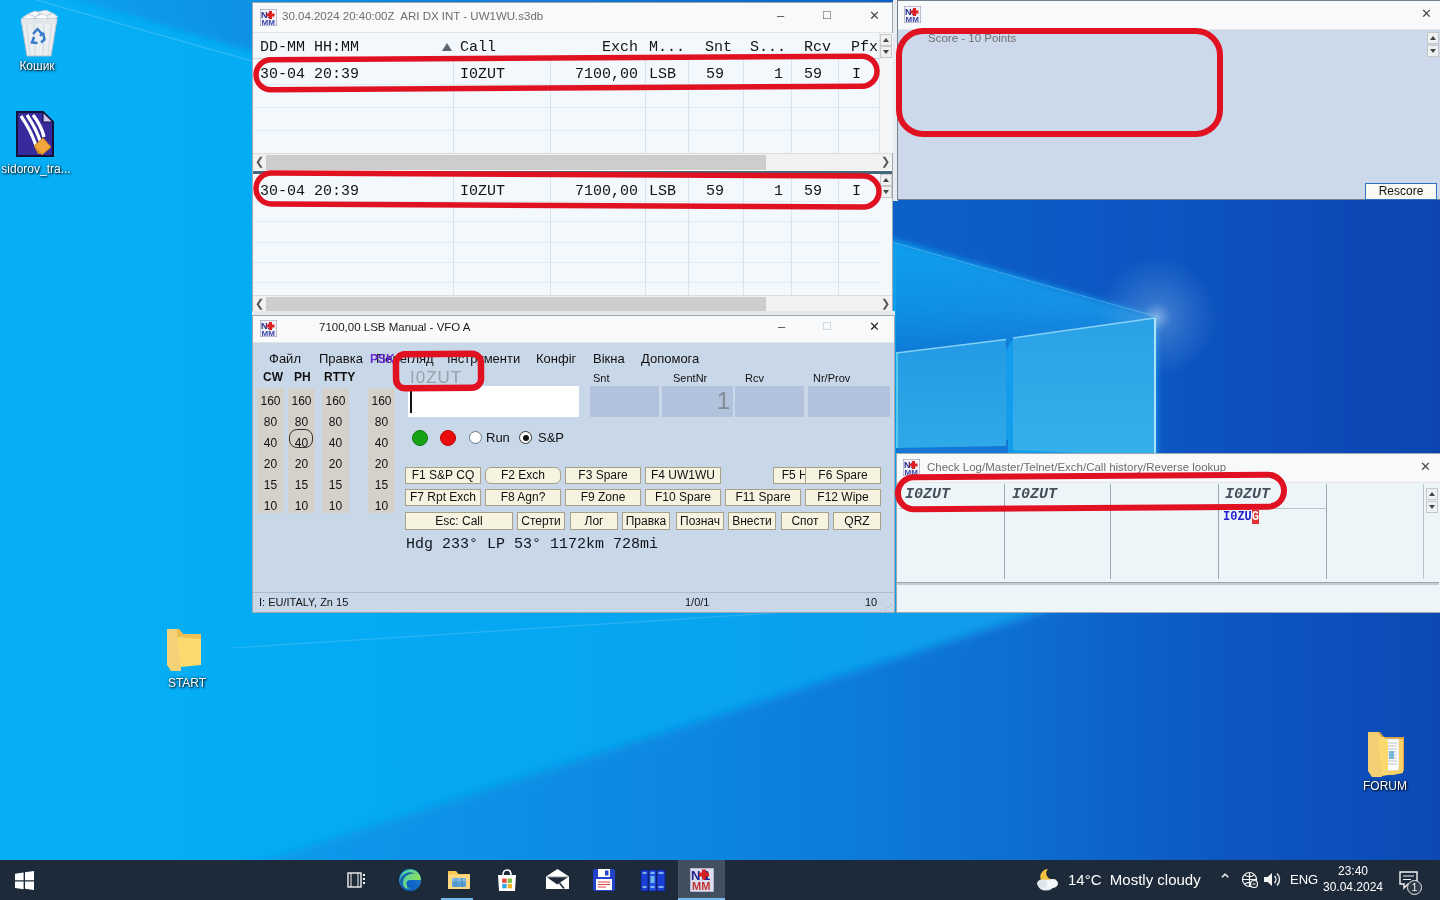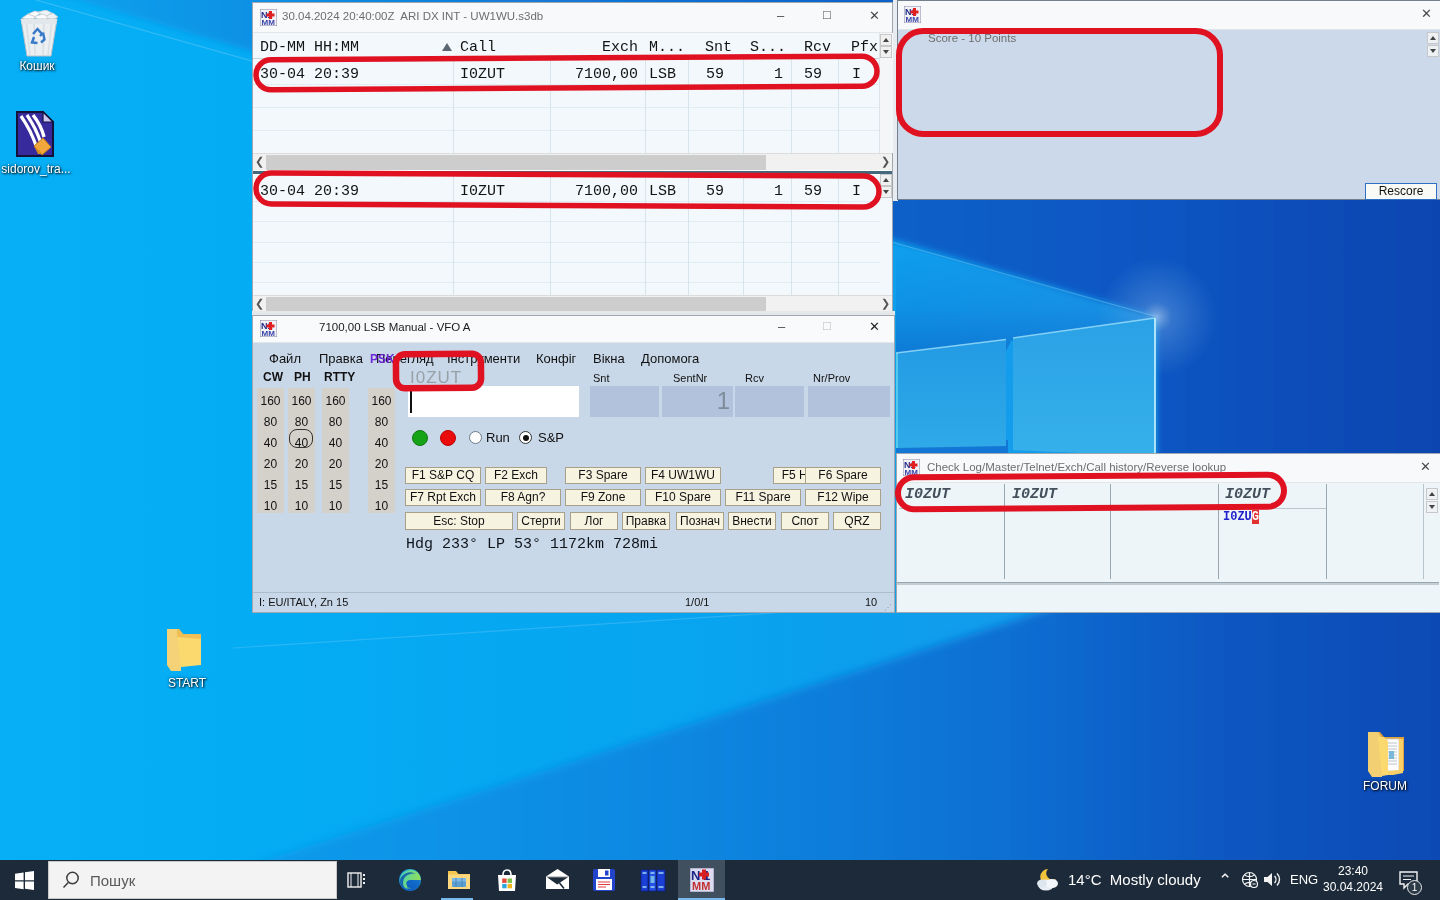--- a/index.html
+++ b/index.html
@@ -330,32 +330,32 @@
  <div class="abs" style="left:159px;top:114px;width:16px;height:16px;border-radius:50%;background:#17a317;border:1px solid #0d7a0d;box-sizing:border-box;"></div>
  <div class="abs" style="left:187px;top:114px;width:16px;height:16px;border-radius:50%;background:#ea0c0c;border:1px solid #b00;box-sizing:border-box;"></div>
  <div class="abs" style="left:216px;top:115px;width:13px;height:13px;border-radius:50%;background:#fff;border:1px solid #6a7a88;box-sizing:border-box;"></div>
  <div class="abs" style="left:233px;top:114px;font-size:13px;color:#111;">Run</div>
  <div class="abs" style="left:266px;top:115px;width:13px;height:13px;border-radius:50%;background:#fff;border:1px solid #333;box-sizing:border-box;">
       <div style="margin:2.5px auto 0;width:6px;height:6px;border-radius:50%;background:#111;"></div>
     </div>
  <div class="abs" style="left:285px;top:114px;font-size:13px;color:#111;">S&amp;P</div>
 
  <div class="fbtn" style="left:152px;top:151px;width:76px;height:17px;line-height:15px;">F1 S&amp;P CQ</div>
- <div class="fbtn" style="left:232px;top:151px;width:62px;height:17px;line-height:15px;">F2 Exch</div>
+ <div class="fbtn" style="left:232px;top:151px;width:76px;height:17px;line-height:15px;border-radius:6px;">F2 Exch</div>
  <div class="fbtn" style="left:312px;top:151px;width:76px;height:17px;line-height:15px;">F3 Spare</div>
  <div class="fbtn" style="left:392px;top:151px;width:76px;height:17px;line-height:15px;">F4 UW1WU</div>
  <div class="fbtn" style="left:472px;top:151px;width:76px;height:17px;line-height:15px;margin-left:48px;">F5 His Call</div>
  <div class="fbtn" style="left:552px;top:151px;width:76px;height:17px;line-height:15px;">F6 Spare</div>
  <div class="fbtn" style="left:152px;top:173px;width:76px;height:17px;line-height:15px;">F7 Rpt Exch</div>
  <div class="fbtn" style="left:232px;top:173px;width:76px;height:17px;line-height:15px;">F8 Agn?</div>
  <div class="fbtn" style="left:312px;top:173px;width:76px;height:17px;line-height:15px;">F9 Zone</div>
  <div class="fbtn" style="left:392px;top:173px;width:76px;height:17px;line-height:15px;">F10 Spare</div>
  <div class="fbtn" style="left:472px;top:173px;width:76px;height:17px;line-height:15px;">F11 Spare</div>
  <div class="fbtn" style="left:552px;top:173px;width:76px;height:17px;line-height:15px;">F12 Wipe</div>
- <div class="fbtn" style="left:152px;top:196px;width:108px;height:18px;line-height:16px;">Esc: Stop</div>
+ <div class="fbtn" style="left:152px;top:196px;width:108px;height:18px;line-height:16px;">Esc: Call</div>
  <div class="fbtn" style="left:264px;top:196px;width:48px;height:18px;line-height:16px;">Стерти</div>
  <div class="fbtn" style="left:317px;top:196px;width:48px;height:18px;line-height:16px;">Лог</div>
  <div class="fbtn" style="left:369px;top:196px;width:48px;height:18px;line-height:16px;">Правка</div>
  <div class="fbtn" style="left:423px;top:196px;width:48px;height:18px;line-height:16px;">Познач</div>
  <div class="fbtn" style="left:475px;top:196px;width:48px;height:18px;line-height:16px;">Внести</div>
  <div class="fbtn" style="left:528px;top:196px;width:48px;height:18px;line-height:16px;">Спот</div>
  <div class="fbtn" style="left:580px;top:196px;width:48px;height:18px;line-height:16px;">QRZ</div>
 
  <div class="cell mono" style="left:153px;top:220px;font-size:15px;color:#10151c;">Hdg 233° LP 53° 1172km 728mi</div>
 
@@ -407,27 +407,20 @@
 
 <div class="abs" style="left:0;top:860px;width:1440px;height:40px;background:#1d2a39;z-index:10">
 
  <svg class="abs" style="left:15px;top:11px" width="19" height="19" viewBox="0 0 19 19">
   <polygon points="0,2.7 8.6,1.5 8.6,9.2 0,9.2" fill="#fff"></polygon>
   <polygon points="10,1.3 19,0.1 19,9.2 10,9.2" fill="#fff"></polygon>
   <polygon points="0,10.5 8.6,10.5 8.6,18.3 0,17" fill="#fff"></polygon>
   <polygon points="10,10.5 19,10.5 19,19 10,17.7" fill="#fff"></polygon>
  </svg>
 
- <div class="abs" style="left:48px;top:1px;width:289px;height:38px;background:#f3f3f3;border:1px solid #c8c8c8;box-sizing:border-box;">
-  <svg class="abs" style="left:13px;top:9px" width="18" height="18" viewBox="0 0 18 18" fill="none" stroke="#3c3c3c" stroke-width="1.5">
-        <circle cx="10.5" cy="7" r="5.7"></circle>
-        <line x1="6.3" y1="11.5" x2="1.5" y2="16.5"></line>
-      </svg>
-  <div class="abs" style="left:41px;top:10px;font-size:15px;color:#5a5a5a;">Пошук</div>
- </div>
 
  <svg class="abs" style="left:347px;top:10px" width="21" height="20" viewBox="0 0 21 20" fill="none" stroke="#f2f2f2" stroke-width="1.4">
   <rect x="1" y="3" width="13" height="14"></rect>
       <path d="M16 5 h2 M16 9 h2 M16 13 h2" stroke-width="2"></path>
       <path d="M4 3 v14 M11 3 v14" stroke-width="1"></path>
  </svg>
 
  <svg class="abs" style="left:398px;top:8px" width="24" height="24" viewBox="0 0 24 24">
   <defs>
   <linearGradient id="edg" x1="0" y1="1" x2="0.8" y2="0">

